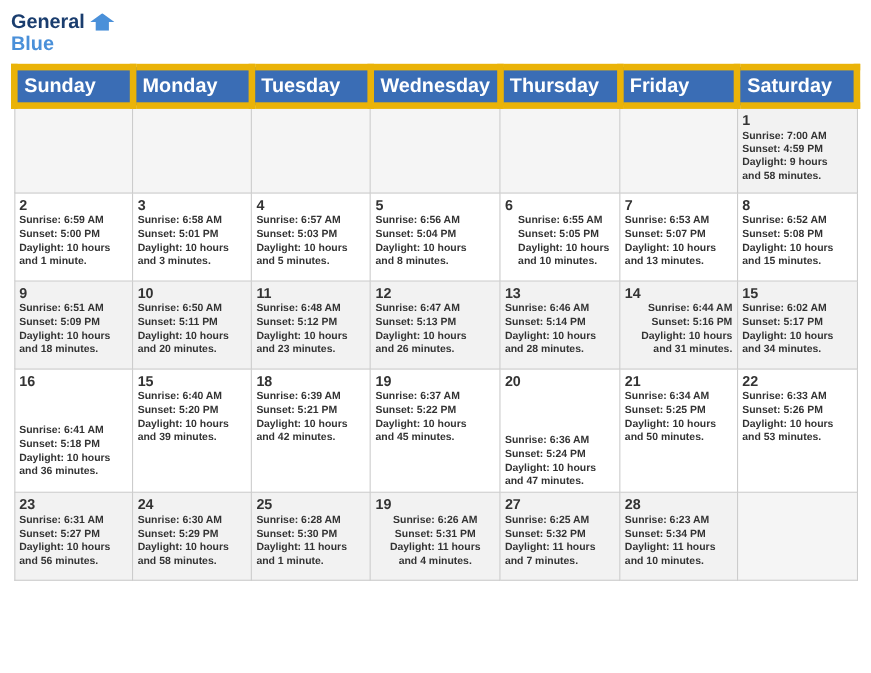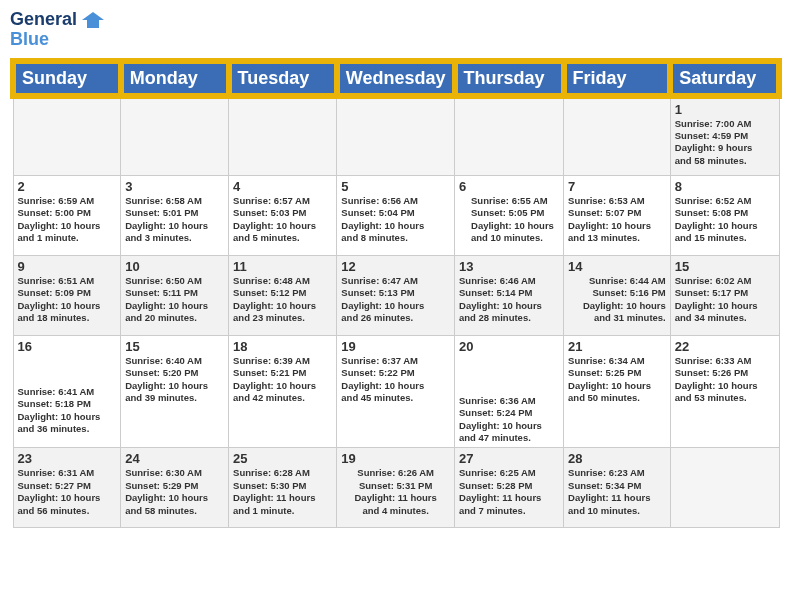--- a/index.html
+++ b/index.html
@@ -275,21 +275,21 @@
           <td>
             <span class="day-num">19</span>
             <div class="day-info" style="white-space: pre-line; text-align: center;">Sunrise: 6:26 AM
 Sunset: 5:31 PM
 Daylight: 11 hours
 and 4 minutes.</div>
           </td>
           <td>
             <span class="day-num">27</span>
             <div class="day-info" style="white-space: pre-line;">Sunrise: 6:25 AM
-Sunset: 5:28 PM
+Sunset: 5:32 PM
 Daylight: 11 hours
 and 7 minutes.</div>
           </td>
           <td>
             <span class="day-num">28</span>
             <div class="day-info" style="white-space: pre-line;">Sunrise: 6:23 AM
 Sunset: 5:34 PM
 Daylight: 11 hours
 and 10 minutes.</div>
           </td>

